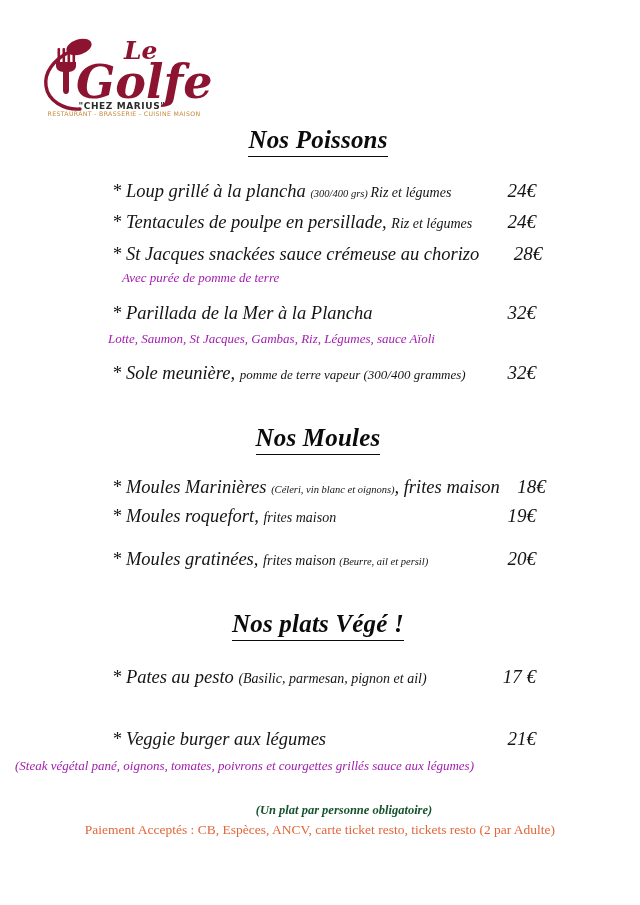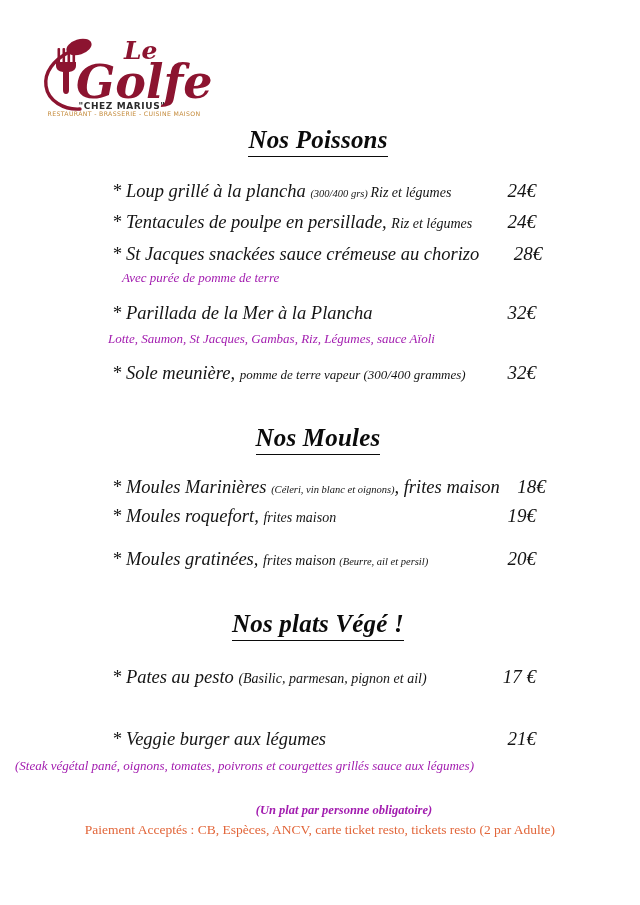--- a/index.html
+++ b/index.html
@@ -96,21 +96,21 @@
     color: #a21caf;
     line-height: 1.35;
   }
 
   
   .footer { position: absolute; left: 0; width: 640px; text-align: center; }
   .footer-note {
     font-style: italic;
     font-weight: bold;
     font-size: 12.5px;
-    color: #a21caf;
+    color: #14532d;
     margin-left: 48px;
   }
   .footer-pay {
     font-size: 13.5px;
     color: #e2663a;
     margin-top: 4px;
   }
 </style>
 </head>
 <body>

